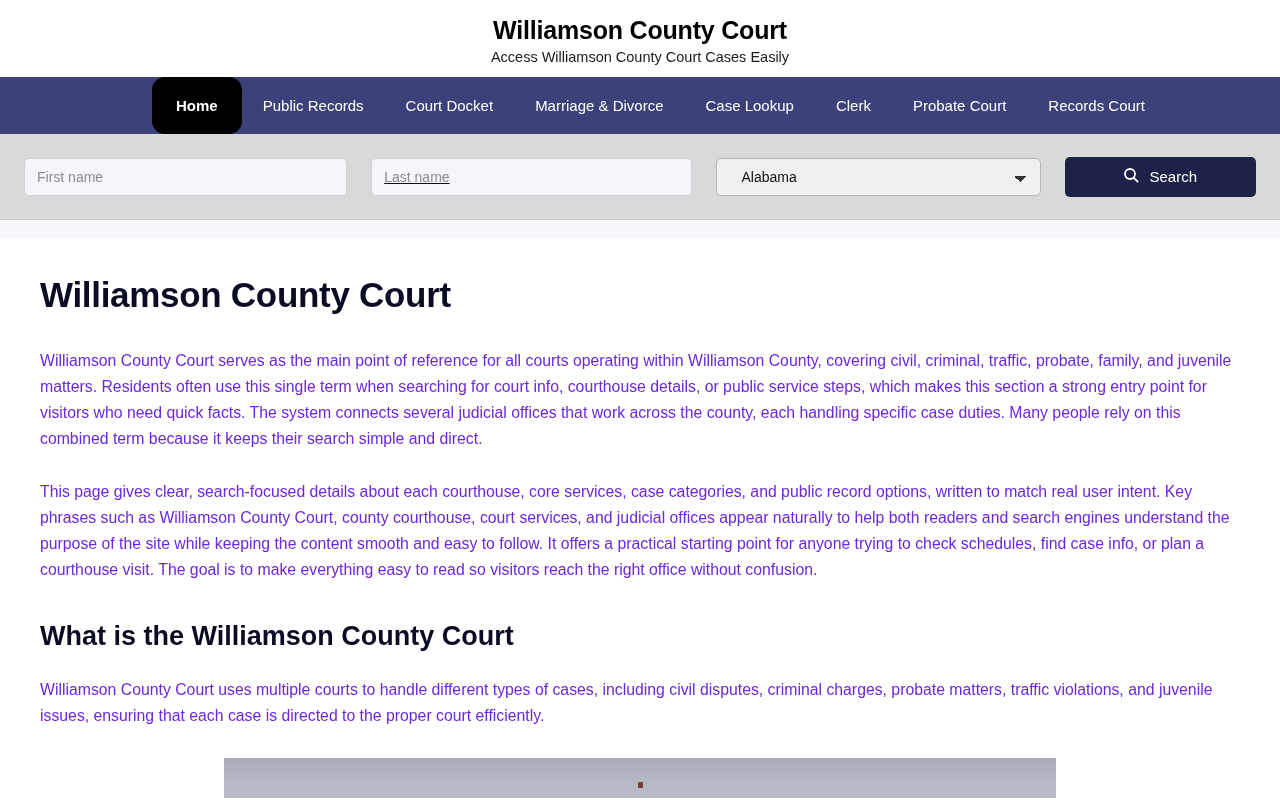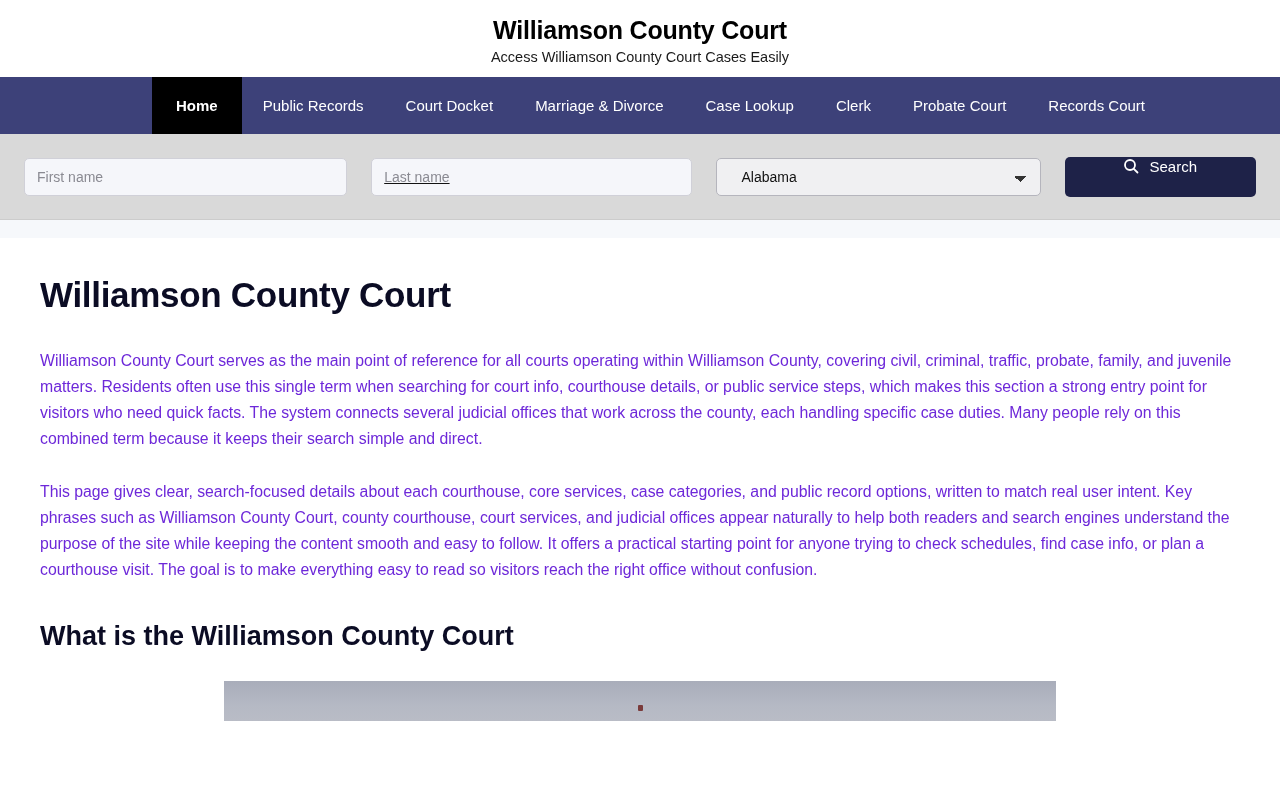--- a/index.html
+++ b/index.html
@@ -44,20 +44,21 @@
   }
   .nav-item {
     display: flex;
     align-items: center;
     padding: 0 21px;
     color: #ffffff;
     font-size: 15px;
     text-decoration: none;
     white-space: nowrap;
     cursor: pointer;
+    border-radius: 13px;
   }
   .nav-item.active {
     background: #000000;
     font-weight: bold;
     padding: 0 24px;
   }
 
   
   .search-bar {
     background: #d9d9d9;
@@ -99,21 +100,21 @@
   }
   .search-button {
     width: 198px;
     height: 40px;
     background: #1e2248;
     color: #ffffff;
     border: none;
     border-radius: 5px;
     font-size: 15px;
     display: flex;
-    align-items: flex-start;
+    align-items: center;
     justify-content: center;
     gap: 10px;
     cursor: pointer;
     font-family: "Liberation Sans", sans-serif;
   }
   .search-icon { display: block; }
 
   .strip {
     height: 18px;
     background: #f6f8fb;
@@ -202,16 +203,17 @@
   </button>
 </section>
 
 <div class="strip"></div>
 
 <main class="content">
   <h2 class="page-title">Williamson County Court</h2>
   <p class="para">Williamson County Court serves as the main point of reference for all courts operating within Williamson County, covering civil, criminal, traffic, probate, family, and juvenile matters. Residents often use this single term when searching for court info, courthouse details, or public service steps, which makes this section a strong entry point for visitors who need quick facts. The system connects several judicial offices that work across the county, each handling specific case duties. Many people rely on this combined term because it keeps their search simple and direct.</p>
   <p class="para">This page gives clear, search-focused details about each courthouse, core services, case categories, and public record options, written to match real user intent. Key phrases such as Williamson County Court, county courthouse, court services, and judicial offices appear naturally to help both readers and search engines understand the purpose of the site while keeping the content smooth and easy to follow. It offers a practical starting point for anyone trying to check schedules, find case info, or plan a courthouse visit. The goal is to make everything easy to read so visitors reach the right office without confusion.</p>
   <h3 class="section-title">What is the Williamson County Court</h3>
+  <p class="para after-heading">Williamson County Court uses multiple courts to handle different types of cases, including civil disputes, criminal charges, probate matters, traffic violations, and juvenile issues, ensuring that each case is directed to the proper court efficiently.</p>
   <div class="figure">
     <span class="dot"></span>
   </div>
 </main>
 
 </body></html>

